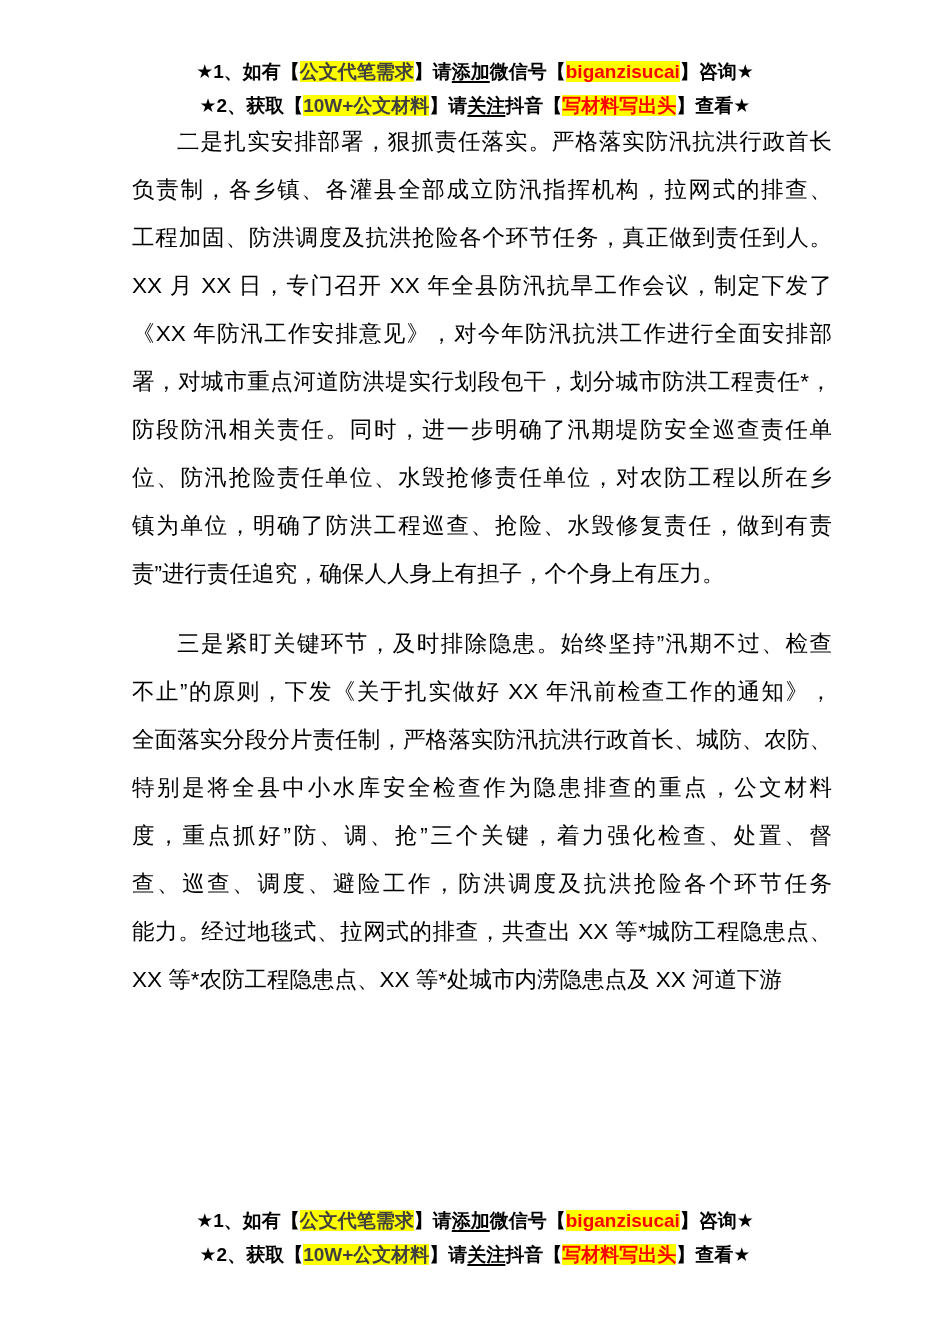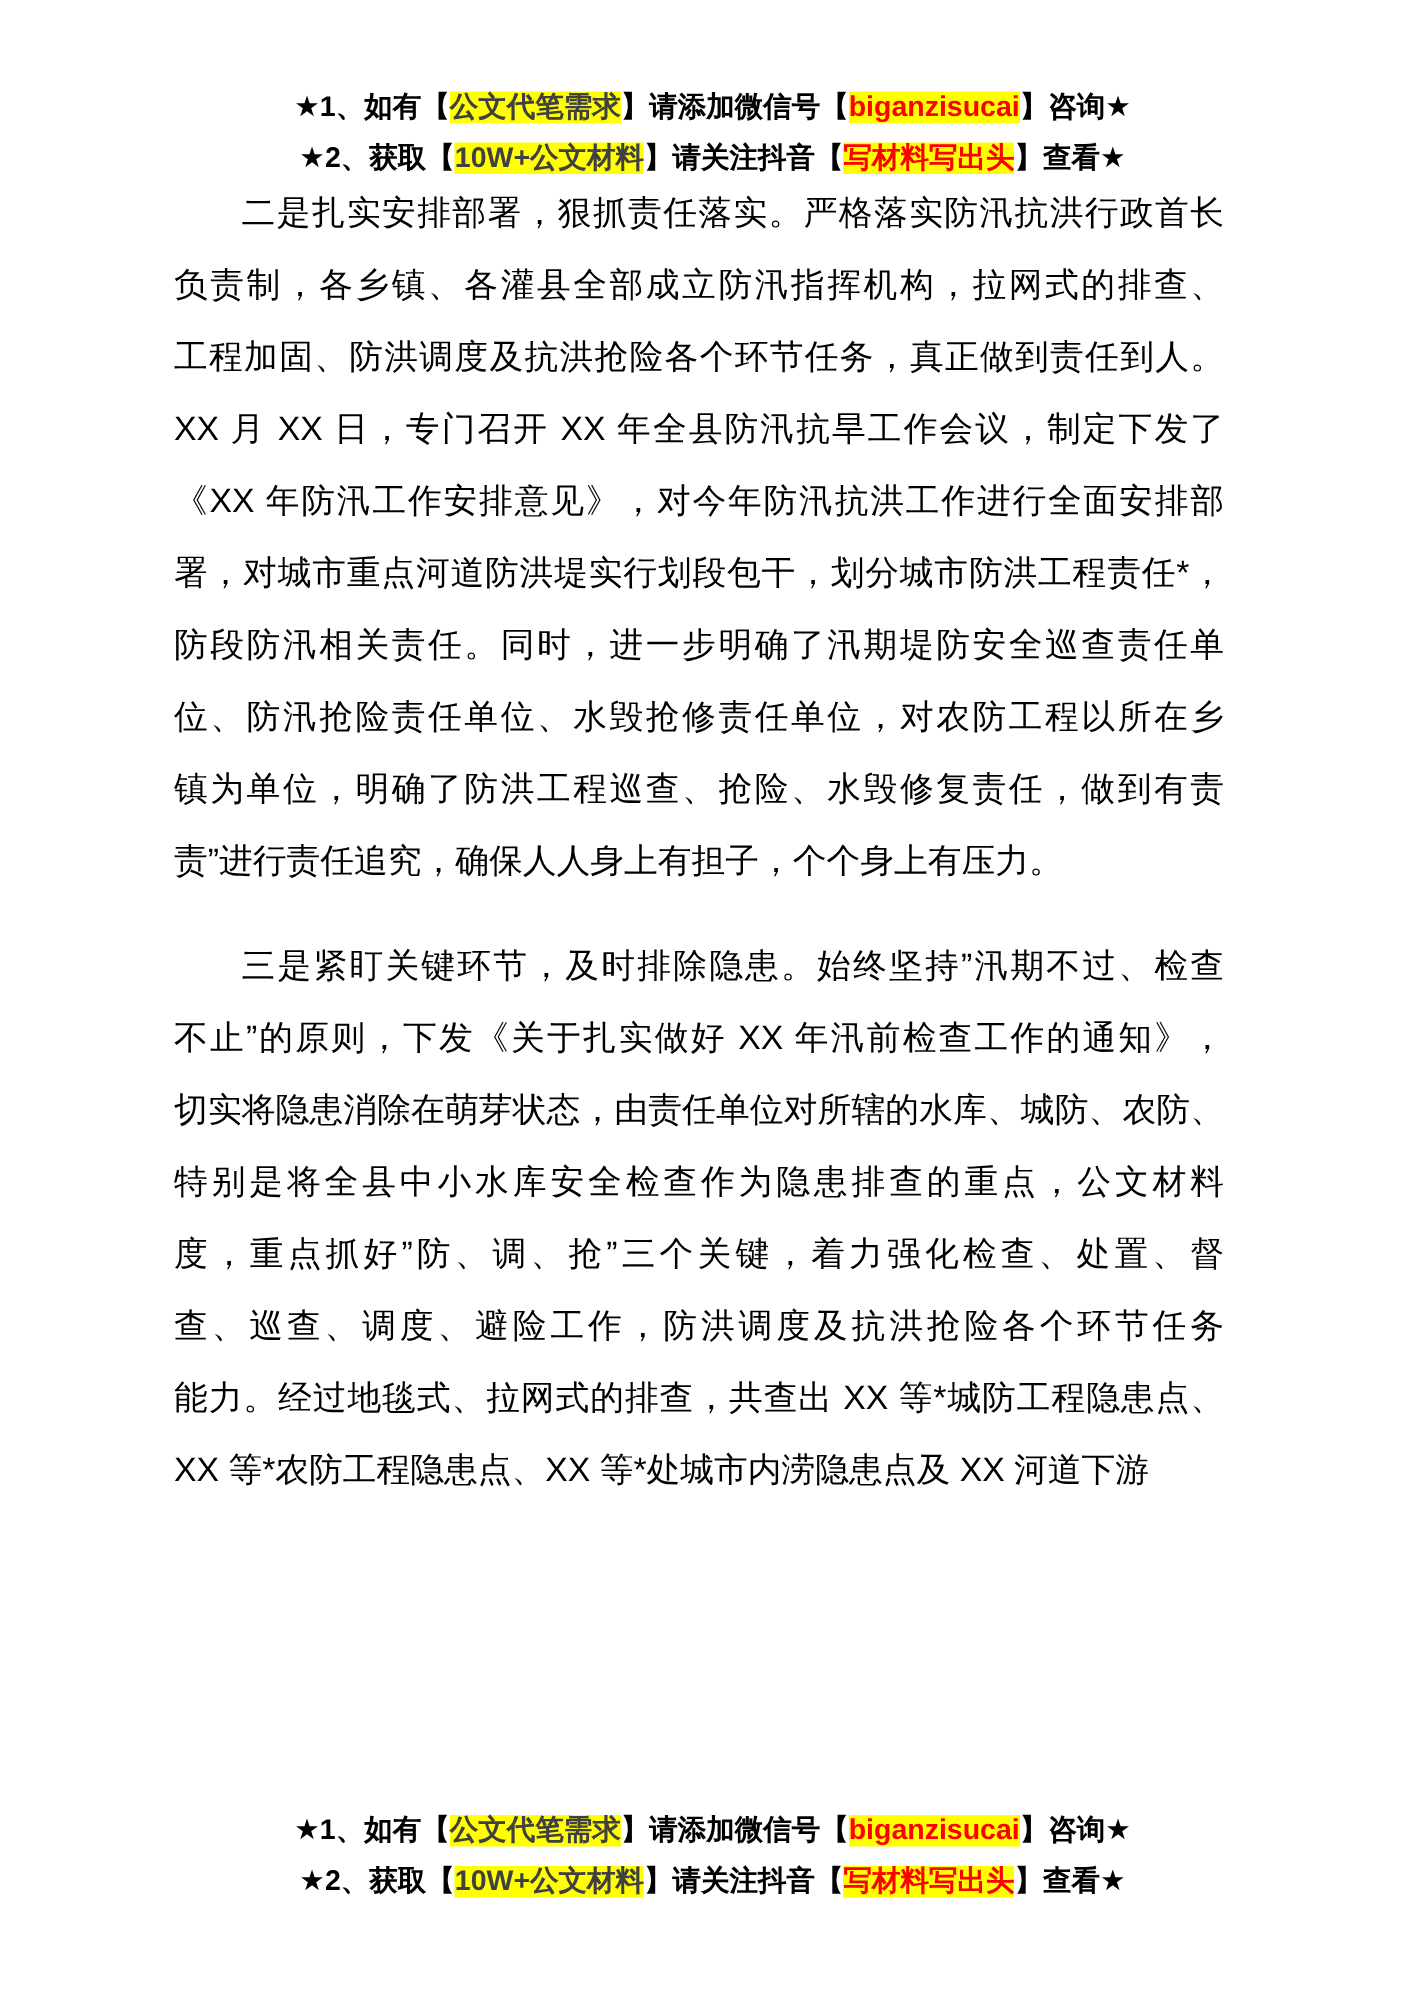--- a/index.html
+++ b/index.html
@@ -31,34 +31,35 @@
   .promo-line {
     height: 34px;
     line-height: 34px;
     white-space: nowrap;
   }
   .seg-h {
     color: #404040;
     background: #ffff00;
   }
   .seg-u {
+    text-decoration: underline;
     text-underline-offset: 3px;
     text-decoration-thickness: 2px;
   }
   .seg-hu {
     color: #ff0000;
     background: #ffff00;
     text-underline-offset: 3px;
     text-decoration-thickness: 2px;
   }
   
   .content {
     position: absolute;
     top: 118px;
-    left: 116px;
+    left: 132px;
     width: 700px;
     font-size: 22.5px;
     color: #000000;
   }
   .para { margin: 0; }
   .para + .para { margin-top: 22px; }
   .text-line {
     height: 48px;
     line-height: 48px;
     text-align: justify;
@@ -89,21 +90,21 @@
         <div class="text-line">《XX 年防汛工作安排意见》，对今年防汛抗洪工作进行全面安排部</div>
         <div class="text-line">署，对城市重点河道防洪堤实行划段包干，划分城市防洪工程责任*，</div>
         <div class="text-line">防段防汛相关责任。同时，进一步明确了汛期堤防安全巡查责任单</div>
         <div class="text-line">位、防汛抢险责任单位、水毁抢修责任单位，对农防工程以所在乡</div>
         <div class="text-line">镇为单位，明确了防洪工程巡查、抢险、水毁修复责任，做到有责</div>
         <div class="text-line last">责”进行责任追究，确保人人身上有担子，个个身上有压力。</div>
       </div>
       <div class="para">
         <div class="text-line first">三是紧盯关键环节，及时排除隐患。始终坚持”汛期不过、检查</div>
         <div class="text-line">不止”的原则，下发《关于扎实做好 XX 年汛前检查工作的通知》，</div>
-        <div class="text-line">切实将隐患消除在萌芽状态，由责任单位对所辖的水库、城防、农防、</div>
+        <div class="text-line">全面落实分段分片责任制，严格落实防汛抗洪行政首长、城防、农防、</div>
         <div class="text-line">特别是将全县中小水库安全检查作为隐患排查的重点，公文材料</div>
         <div class="text-line">度，重点抓好”防、调、抢”三个关键，着力强化检查、处置、督</div>
         <div class="text-line">查、巡查、调度、避险工作，防洪调度及抗洪抢险各个环节任务</div>
         <div class="text-line">能力。经过地毯式、拉网式的排查，共查出 XX 等*城防工程隐患点、</div>
         <div class="text-line last">XX 等*农防工程隐患点、XX 等*处城市内涝隐患点及 XX 河道下游</div>
       </div>
     </div>
   <div class="promo promo-bottom">
       <div class="promo-line"><span>★1、如有【</span><span class="seg-h">公文代笔需求</span><span>】请</span><span class="seg-u">添加</span><span>微信号【</span><span class="seg-hu">biganzisucai</span><span>】咨询★</span></div>
       <div class="promo-line"><span>★2、获取【</span><span class="seg-h">10W+公文材料</span><span>】请</span><span class="seg-u">关注</span><span>抖音【</span><span class="seg-hu">写材料写出头</span><span>】查看★</span></div>

